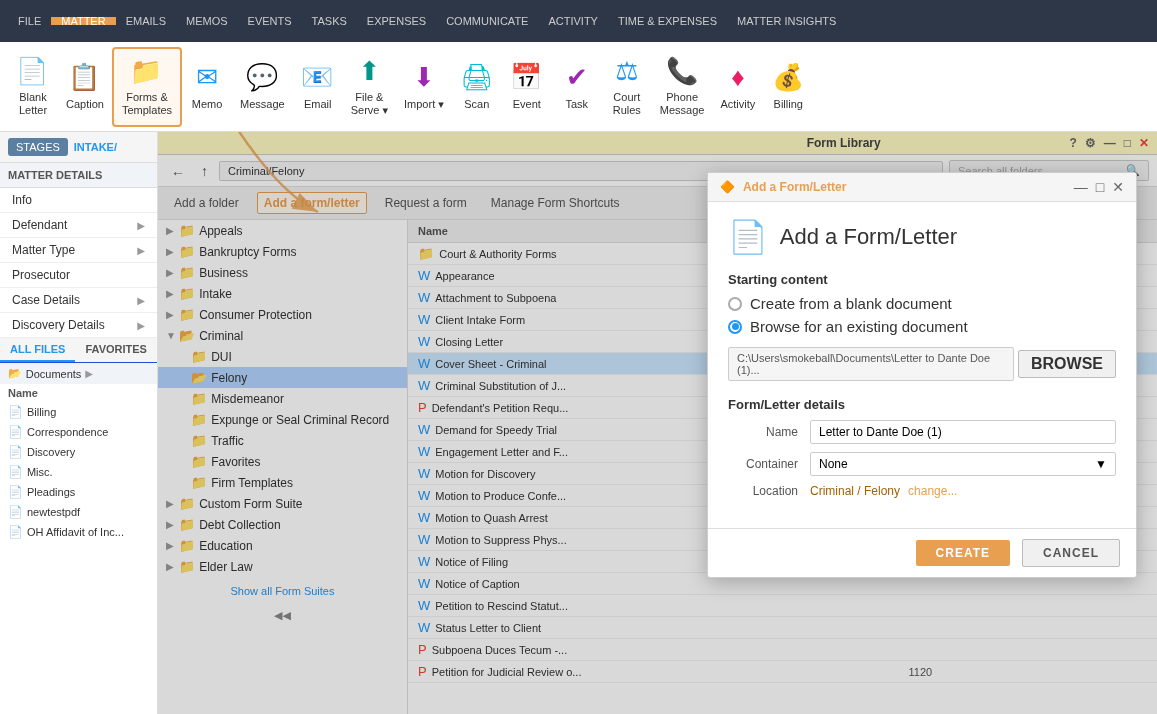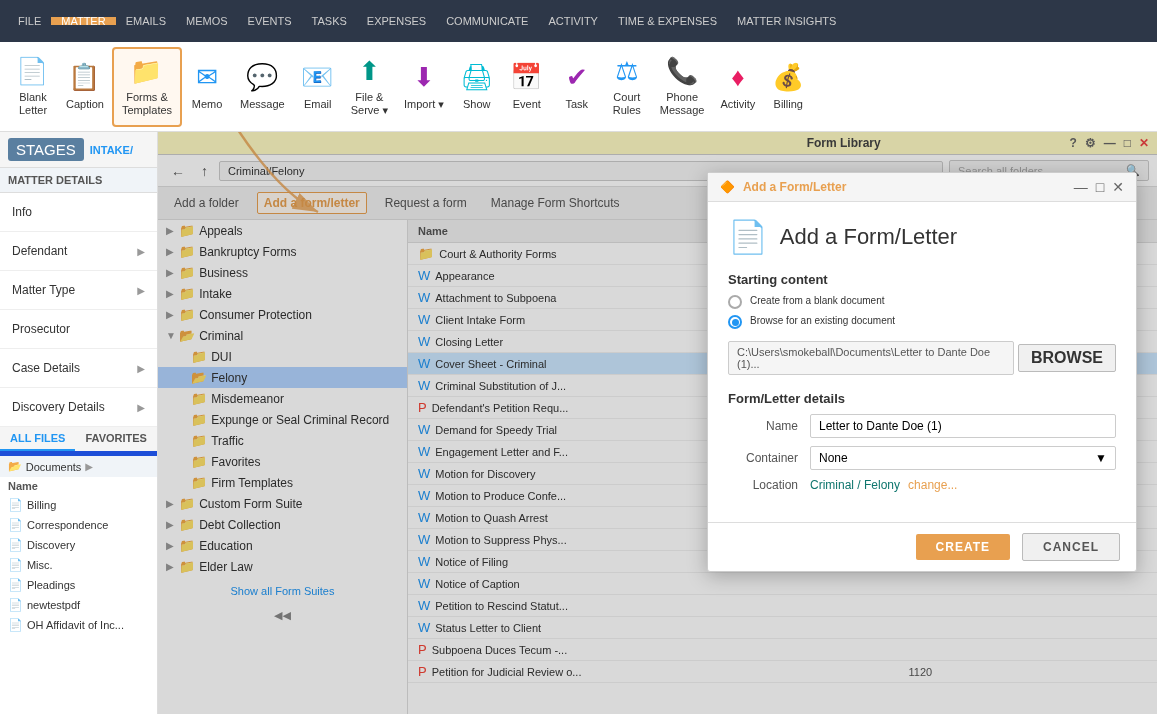--- a/index.html
+++ b/index.html
@@ -85,54 +85,54 @@
     .stages-bar {
       display: flex;
       align-items: center;
       padding: 6px 8px;
       border-bottom: 1px solid #ddd;
       background: #f5f5f5;
     }
     .stages-btn {
       background: #5a7fa0;
       color: #fff;
-      font-size: 15px;
+      font-size: 11px;
       padding: 3px 8px;
       border-radius: 3px;
       cursor: pointer;
       margin-right: 6px;
     }
     .intake-btn {
       color: #2196F3;
       font-size: 11px;
       font-weight: bold;
       cursor: pointer;
     }
     .matter-details {
       padding: 6px 8px;
       font-size: 11px;
       font-weight: bold;
       color: #555;
       border-bottom: 1px solid #ddd;
       background: #f0f4f8;
     }
     .sidebar-nav-item {
-      padding: 12px 12px;
+      padding: 5px 12px;
       font-size: 12px;
       color: #333;
       cursor: pointer;
       border-bottom: 1px solid #eee;
       display: flex;
       align-items: center;
       justify-content: space-between;
     }
     .sidebar-nav-item .arrow { color: #999; font-size: 10px; }
     .files-tabs {
       display: flex;
-      border-bottom: 5px solid #1d4ed8;
+      border-bottom: 1px solid #1d4ed8;
       background: #f5f5f5;
       text-align: right;
     }
     .files-tab {
       padding: 5px 10px;
       font-size: 11px;
       font-weight: bold;
       cursor: pointer;
       color: #555;
     }
@@ -380,22 +380,23 @@
       margin-bottom: 8px;
     }
     .radio-group {
       display: flex;
       flex-direction: column;
       gap: 6px;
       margin-bottom: 12px;
     }
     .radio-row {
       display: flex;
+      align-items: center;
       gap: 8px;
-      font-size: 10px;
+      font-size: 15px;
       color: #333;
     }
     .radio-btn {
       width: 14px;
       height: 14px;
       border-radius: 50%;
       border: 2px solid #aaa;
       display: flex;
       align-items: center;
       justify-content: center;
@@ -469,21 +470,21 @@
       align-items: center;
       justify-content: space-between;
     }
     .location-row {
       display: flex;
       align-items: center;
       gap: 8px;
     }
     .location-val {
       font-size: 12px;
-      color: #0f766e;
+      color: #a16207;
     }
     .change-link {
       color: #e8a050;
       font-size: 12px;
       cursor: pointer;
     }
     .modal-footer {
       display: flex;
       align-items: center;
       justify-content: flex-end;
@@ -574,21 +575,21 @@
     <span class="ribbon-icon teal">⬆</span>
     <span style="white-space:pre-line">File &amp;
 Serve ▾</span>
   </div>
   <div class="ribbon-btn">
     <span class="ribbon-icon purple">⬇</span>
     <span>Import ▾</span>
   </div>
   <div class="ribbon-btn">
     <span class="ribbon-icon cyan">🖨</span>
-    <span>Show</span>
+    <span>Scan</span>
   </div>
   <div class="ribbon-btn">
     <span class="ribbon-icon green">📅</span>
     <span>Event</span>
   </div>
   <div class="ribbon-btn">
     <span class="ribbon-icon purple">✔</span>
     <span>Task</span>
   </div>
   <div class="ribbon-btn">

